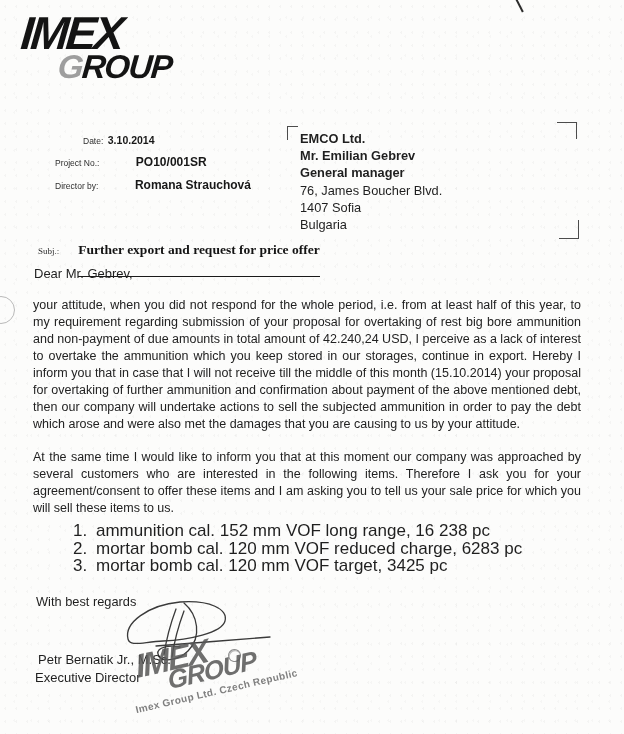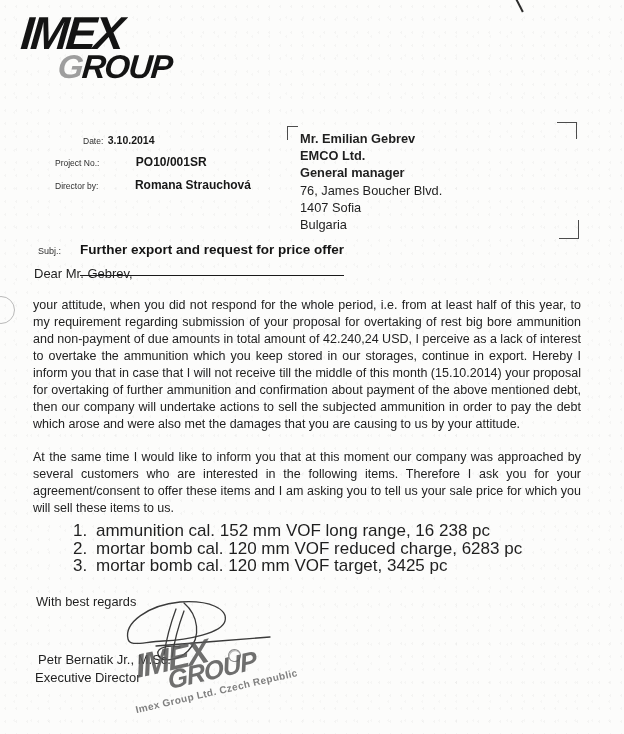--- a/index.html
+++ b/index.html
@@ -42,21 +42,21 @@
   .recipient .b{font-weight:bold;}
   
   .mark{position:absolute;}
   .mark-tl{left:287px;top:126px;width:10px;height:13px;border-left:1.5px solid #4c4c4c;border-top:1.5px solid #4c4c4c;}
   .mark-tr{left:557px;top:122px;width:19px;height:16px;border-right:1.5px solid #4c4c4c;border-top:1.5px solid #4c4c4c;}
   .mark-br{left:559px;top:220px;width:19px;height:18px;border-right:1.5px solid #4c4c4c;border-bottom:1.5px solid #4c4c4c;}
   
   .artifact-slash{position:absolute;left:518px;top:-4px;width:2px;height:17px;background:#2d2d2d;transform:rotate(-27deg);}
   .artifact-curve{position:absolute;left:-13px;top:296px;width:26px;height:26px;border:1.5px solid #b9b9b9;border-radius:50%;}
   
-  .subject{position:absolute;left:38px;top:242px;display:flex;align-items:baseline;}
+  .subject{position:absolute;left:38px;top:242px;display:flex;align-items:baseline;font-family:Liberation Serif, serif;}
   .subj-label{font-size:9px;color:#2e2e2e;}
   .subj-text{font-weight:bold;font-size:13.5px;margin-left:19px;border-bottom:1.6px solid #1a1a1a;padding-bottom:18px;color:#141414;}
   
   .salutation{position:absolute;left:34px;top:266px;font-size:13px;}
   .body-p{position:absolute;left:33px;width:548px;margin:0;font-size:12.5px;line-height:17px;text-align:justify;color:#222;}
   .p1{top:297px;}
   .p2{top:449px;}
   .items{position:absolute;left:37px;top:522px;font-size:17px;line-height:17.5px;margin-left:36px;}
   .item-num{display:inline-block;width:17px;}
   .item-text{display:inline-block;margin-left:6px;}
@@ -117,22 +117,22 @@
       <span class="meta-label">Director by:</span>
       <span class="meta-value">Romana Strauchová</span>
     </div>
   </div>
 
   <div class="mark mark-tl"></div>
   <div class="mark mark-tr"></div>
   <div class="mark mark-br"></div>
 
   <div class="recipient">
+    <div class="b">EMCO Ltd.</div>
     <div class="b">Mr. Emilian Gebrev</div>
-    <div class="b">EMCO Ltd.</div>
     <div class="b">General manager</div>
     <div>76, James Boucher Blvd.</div>
     <div>1407 Sofia</div>
     <div>Bulgaria</div>
   </div>
 
   <div class="subject">
     <span class="subj-label">Subj.:</span>
     <span class="subj-text">Further export and request for price offer</span>
   </div>

